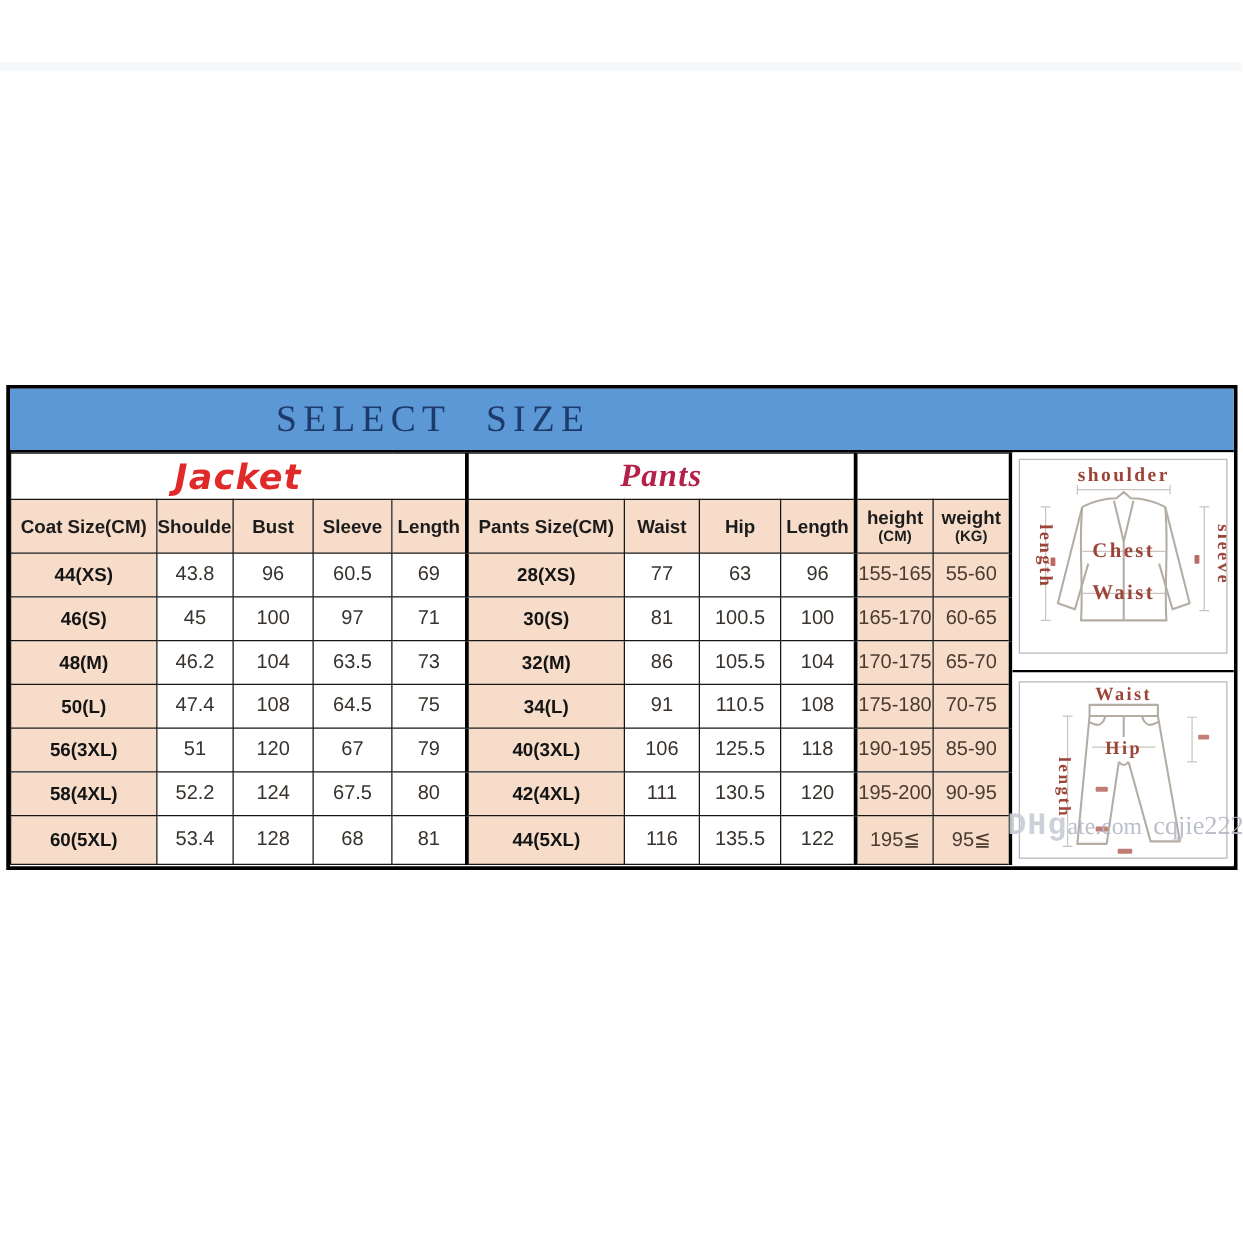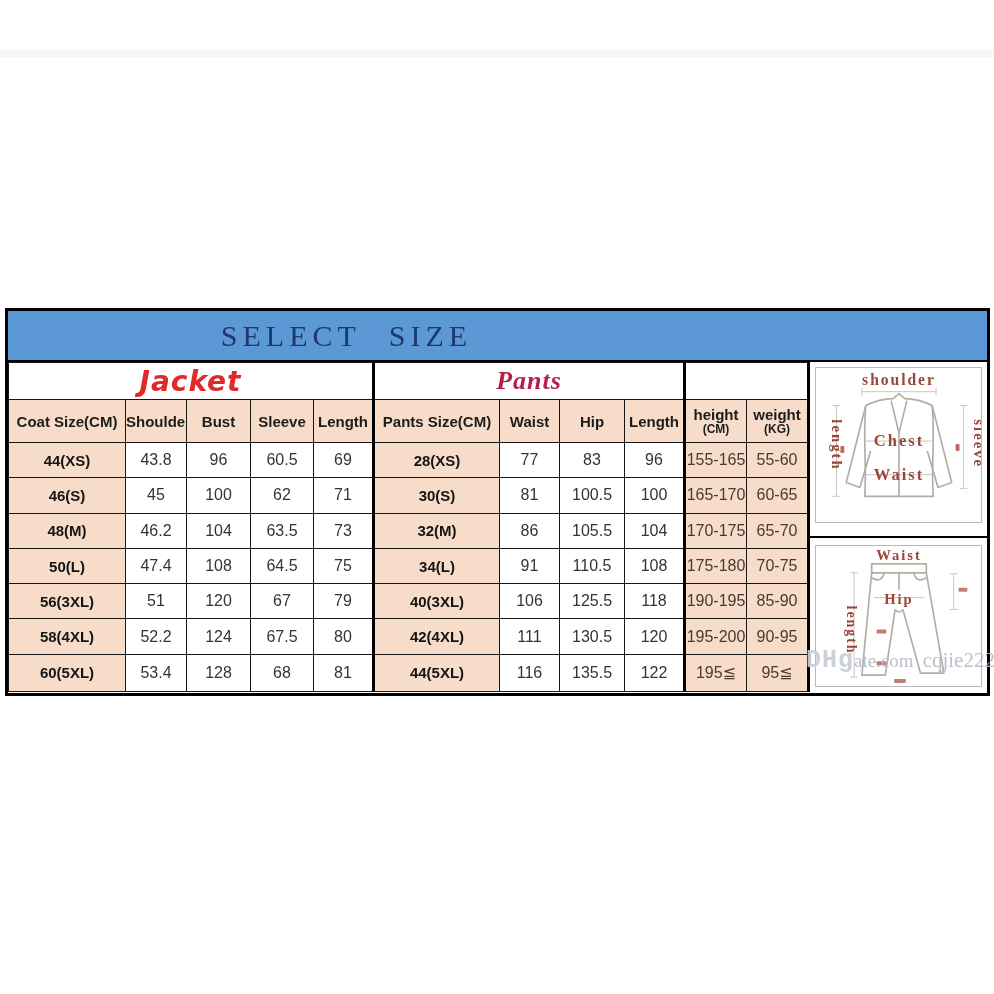--- a/index.html
+++ b/index.html
@@ -105,30 +105,30 @@
         </thead>
         <tbody id="rows-body">
             <tr>
               <td class="size-col">44(XS)</td>
               <td>43.8</td>
               <td>96</td>
               <td>60.5</td>
               <td>69</td>
               <td class="size-col thick-l">28(XS)</td>
               <td>77</td>
-              <td>83</td>
+              <td>63</td>
               <td>96</td>
               <td class="peach thick-l">155-165</td>
               <td class="peach thick-r">55-60</td>
             </tr>
             <tr>
               <td class="size-col">46(S)</td>
               <td>45</td>
               <td>100</td>
-              <td>62</td>
+              <td>97</td>
               <td>71</td>
               <td class="size-col thick-l">30(S)</td>
               <td>81</td>
               <td>100.5</td>
               <td>100</td>
               <td class="peach thick-l">165-170</td>
               <td class="peach thick-r">60-65</td>
             </tr>
             <tr>
               <td class="size-col">48(M)</td>

